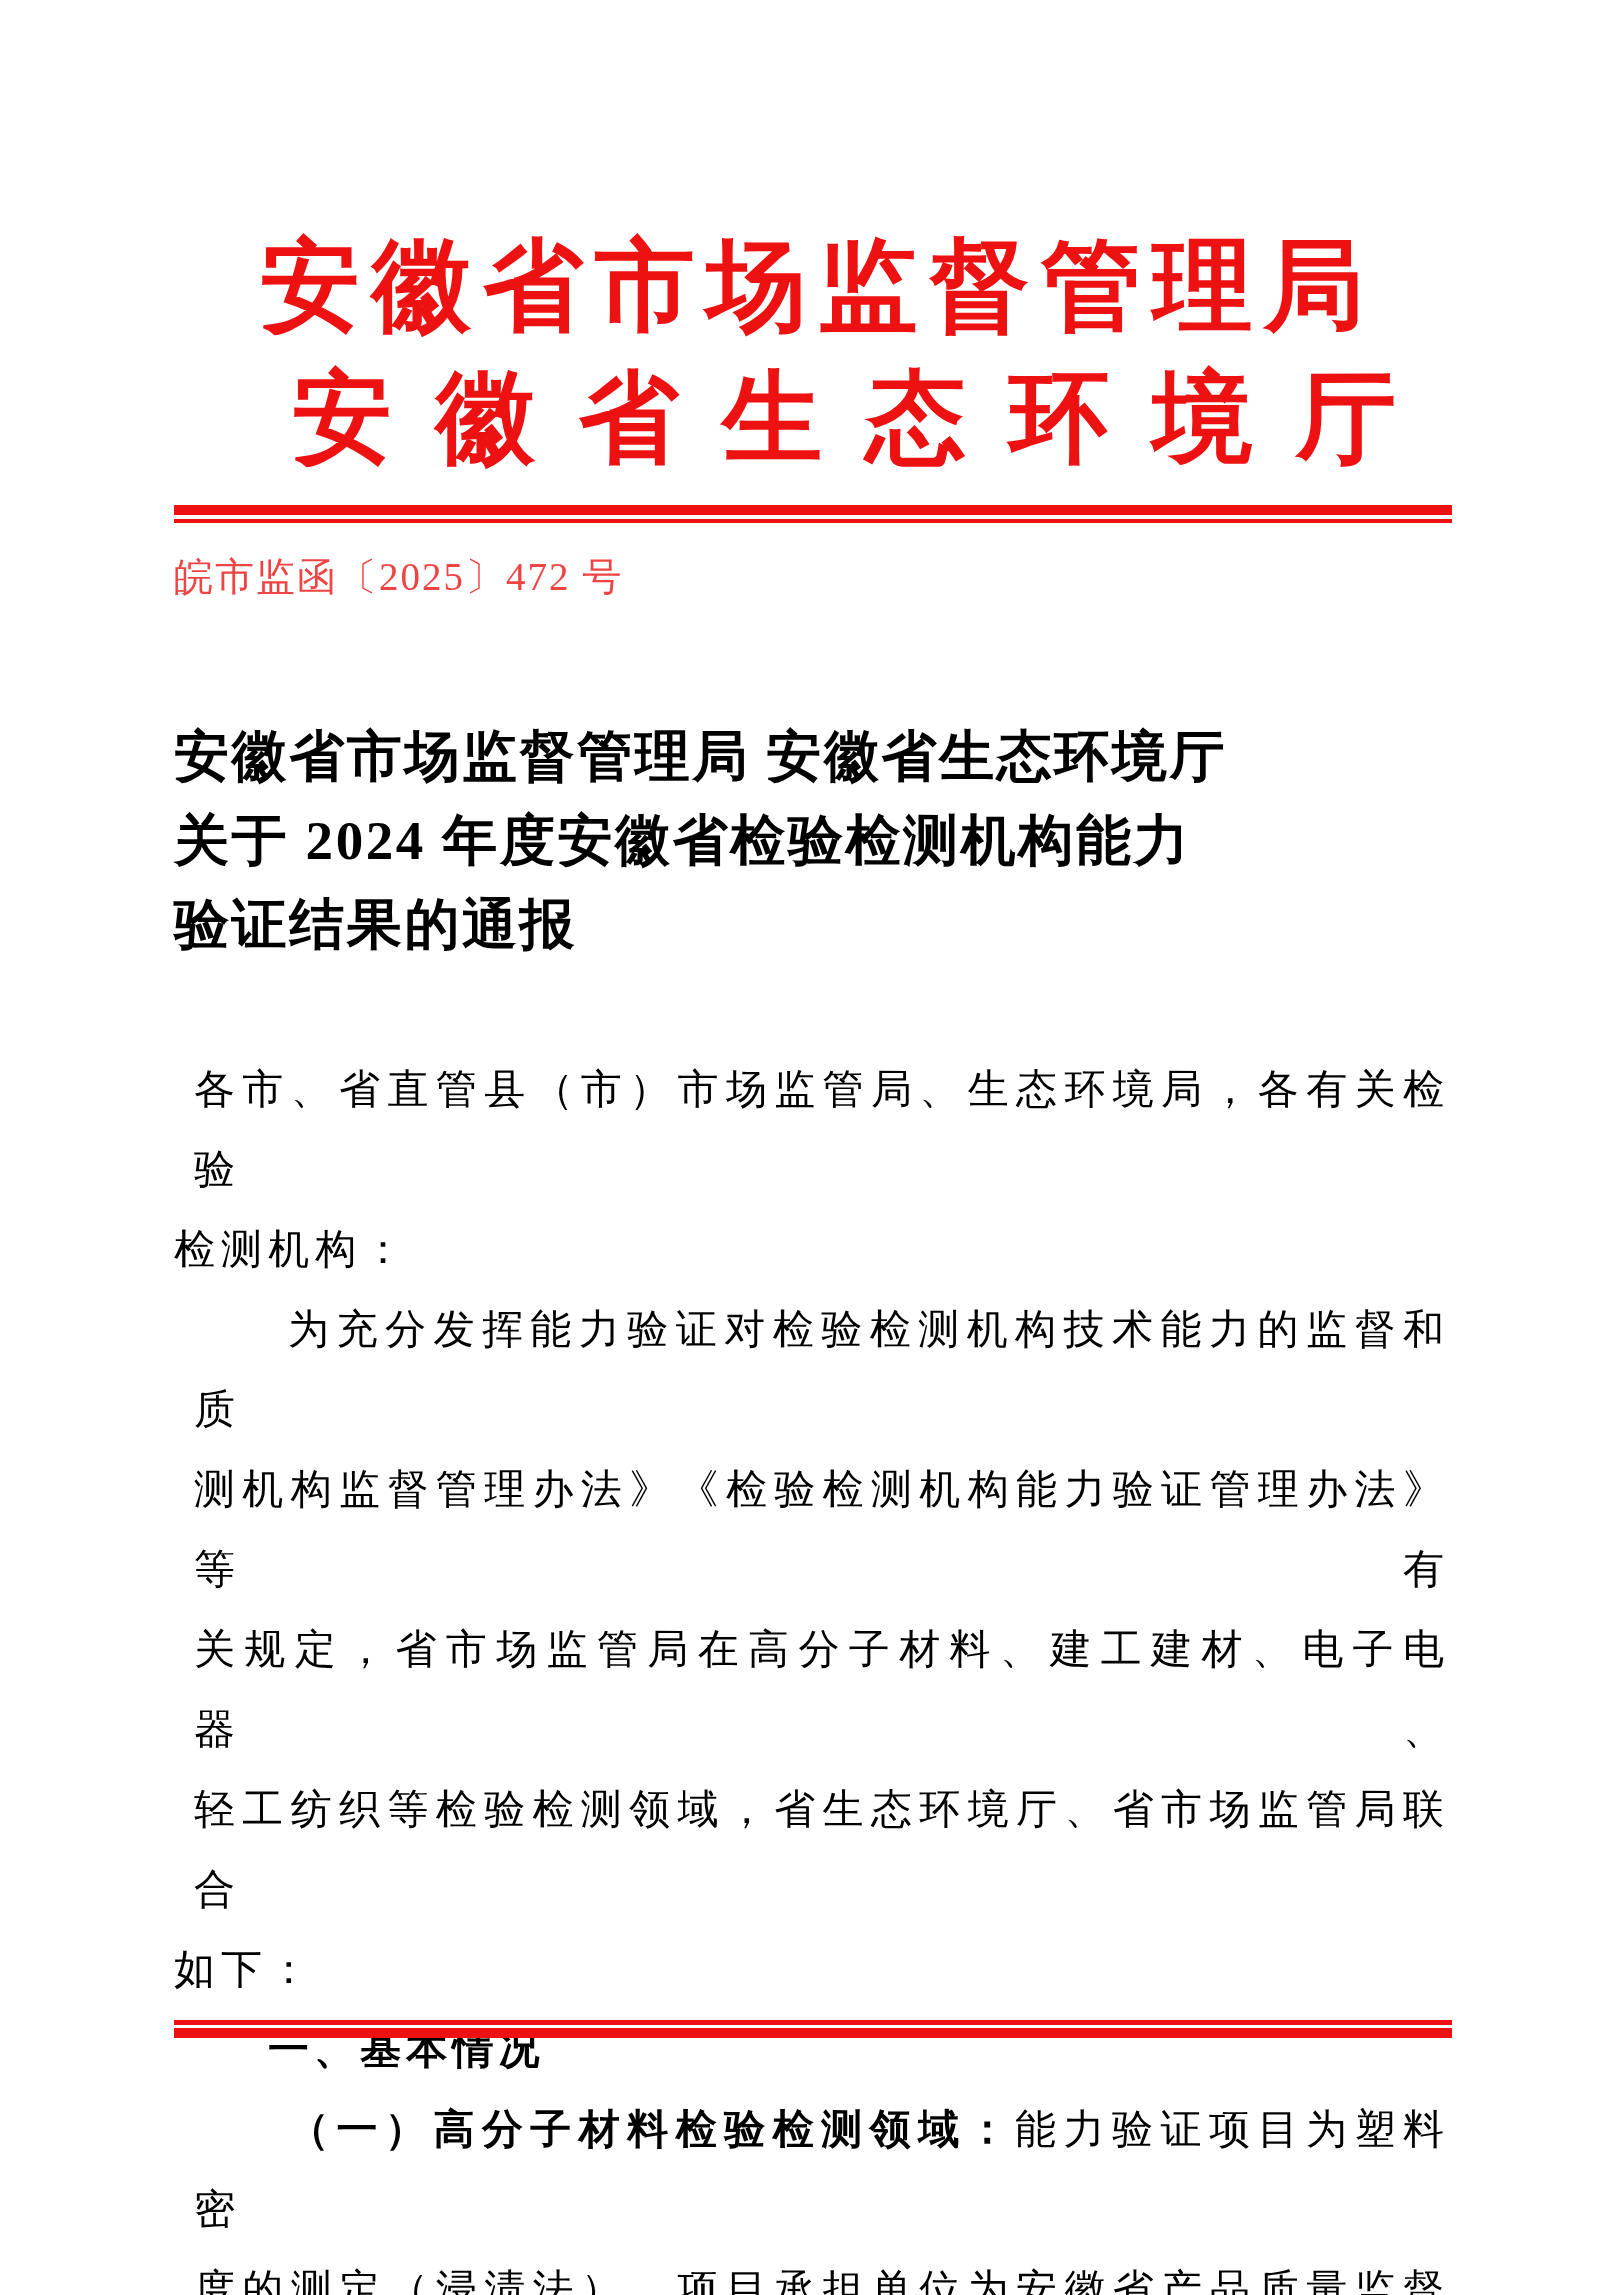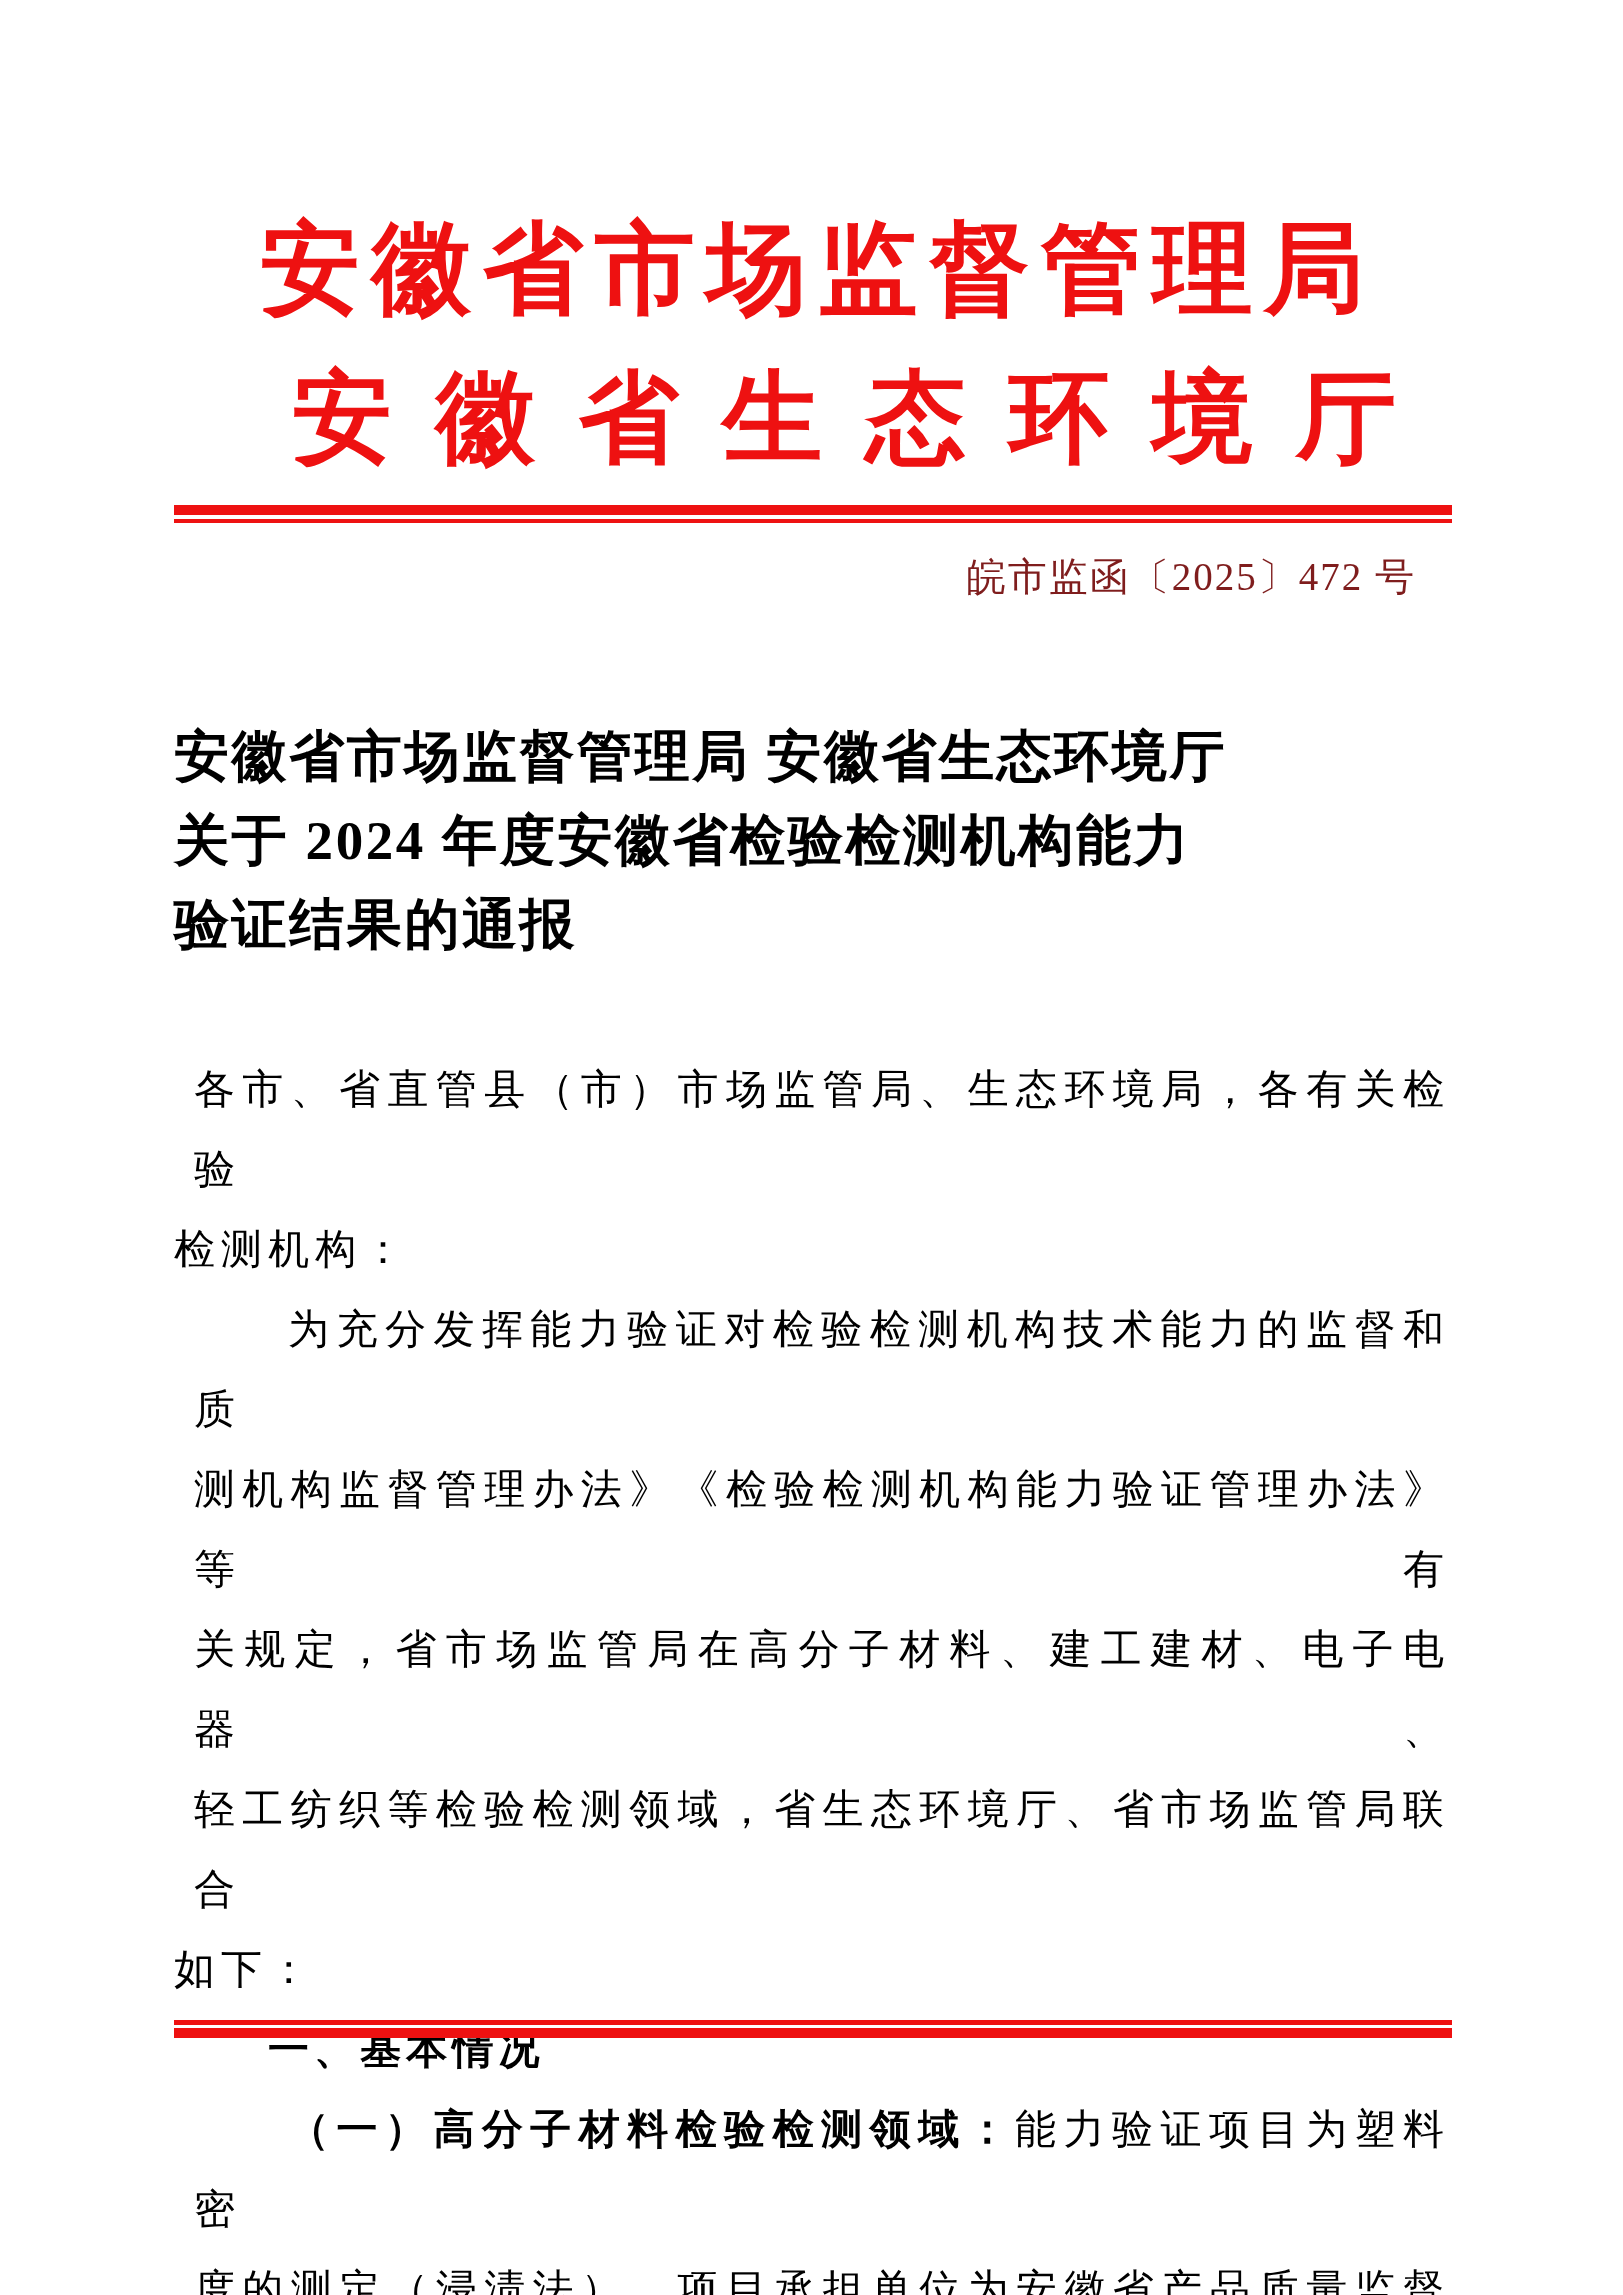--- a/index.html
+++ b/index.html
@@ -12,34 +12,34 @@
   }
   
   .org{
     position:absolute;left:260px;width:1104px;
     color:var(--accent-red,#ee1111);
     font-weight:bold;
     font-size:100px;line-height:112px;
     text-align:justify;text-align-last:justify;
     white-space:nowrap;
   }
-  .org1{top:214px;}
+  .org1{top:231px;}
   .org2{top:363px;margin-left:32px;}
   .rule{position:absolute;left:174px;width:1278px;}
   .rule .bar{width:100%;background:var(--accent-red,#ee1111);}
   .rule .thick{height:10.2px;}
   .rule .thin{height:4.6px;}
   .rule-top{top:505px;}
   .rule-top .thin{margin-top:3.6px;}
   .rule-bottom{top:2020px;}
   .rule-bottom .thick{margin-top:3.6px;}
   .doc-number{
     position:absolute;left:174px;top:551px;width:1242px;
     font-size:39px;line-height:51px;
-    color:#7f1d1d;text-align:right;
+    color:#ef4444;text-align:left;
     letter-spacing:2px;
   }
   
   .title{
     position:absolute;left:174px;top:715px;width:1276px;
     margin:0;color:#000;
     font-size:55px;line-height:84px;
     font-weight:bold;text-align:left;
     letter-spacing:2.6px;
   }

